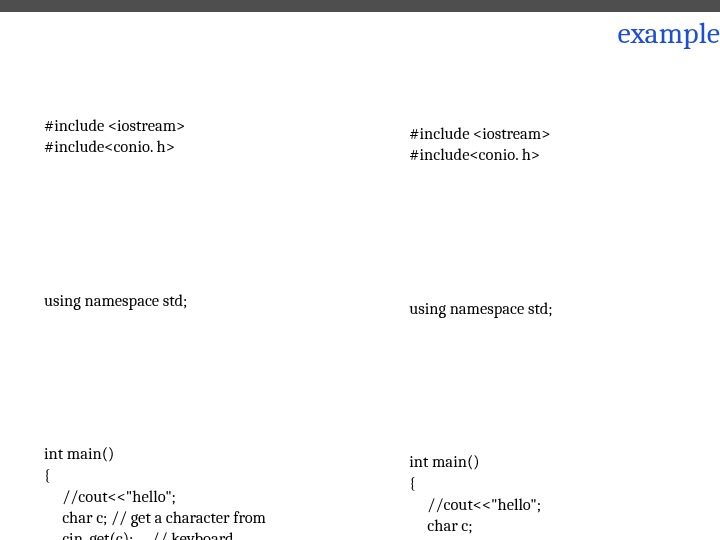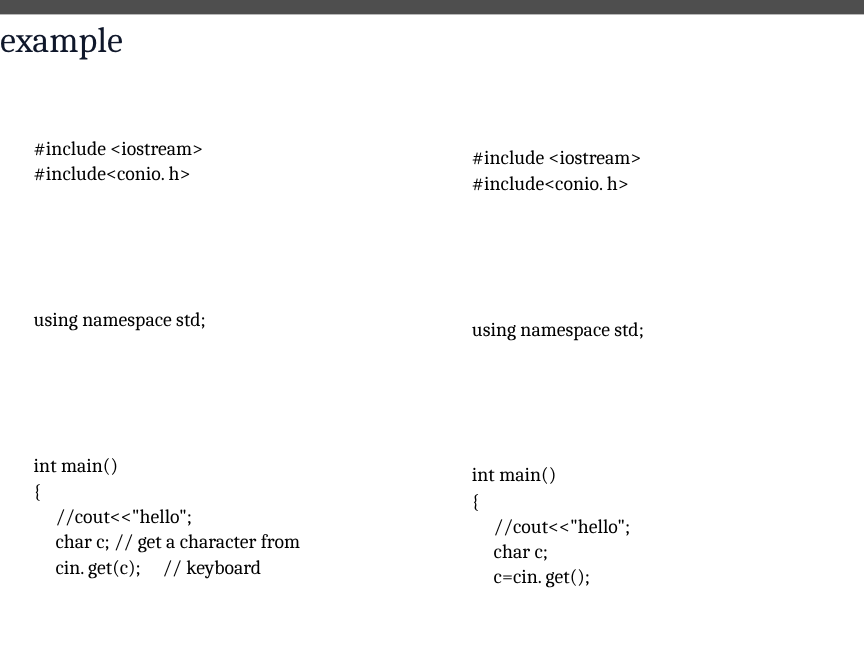--- a/index.html
+++ b/index.html
@@ -12,39 +12,39 @@
     color: #000000;
     overflow: hidden;
   }
   .page { width: 720px; height: 540px; padding: 0; }
   .topbar {
     width: 100%;
     height: 12px;
     background: #4e4e4e;
   }
   .title {
-    text-align: left;
+    text-align: right;
     font-size: 30px;
-    color: #0f172a;
-    margin: 4px 0 21px 0;
+    color: #1d4ed8;
+    margin: 4px 0 6px 0;
     font-weight: 400;
   }
   .cols {
     display: flex;
     padding: 0 28px 0 28px;
   }
   .col {
     font-size: 16.5px;
     line-height: 1.28;
     color: #000000;
     white-space: pre;
   }
   .col-left { flex: 0 0 55%; }
   .col-right { flex: 0 0 45%; padding-top: 8px; }
-  .block { margin: 0; }
+  .block { margin: 16px; }
 </style>
 </head>
 <body>
 
 <div class="page">
   <div class="topbar"></div>
   <div class="title">example</div>
 
   <div class="cols">
     <div class="col col-left">

